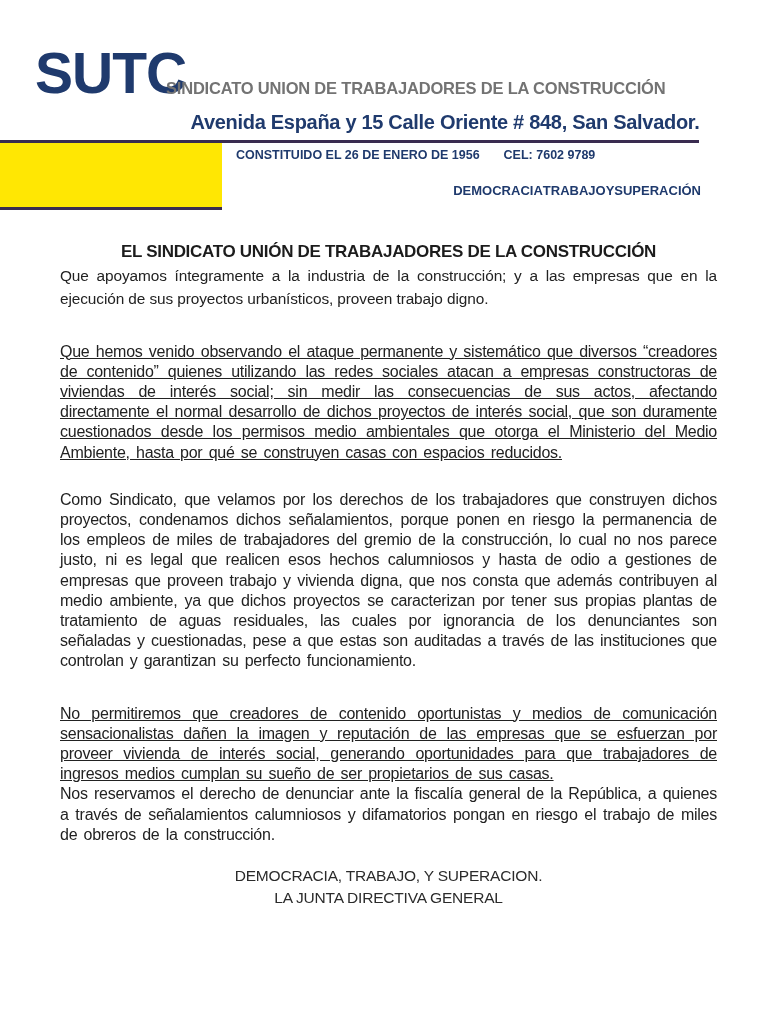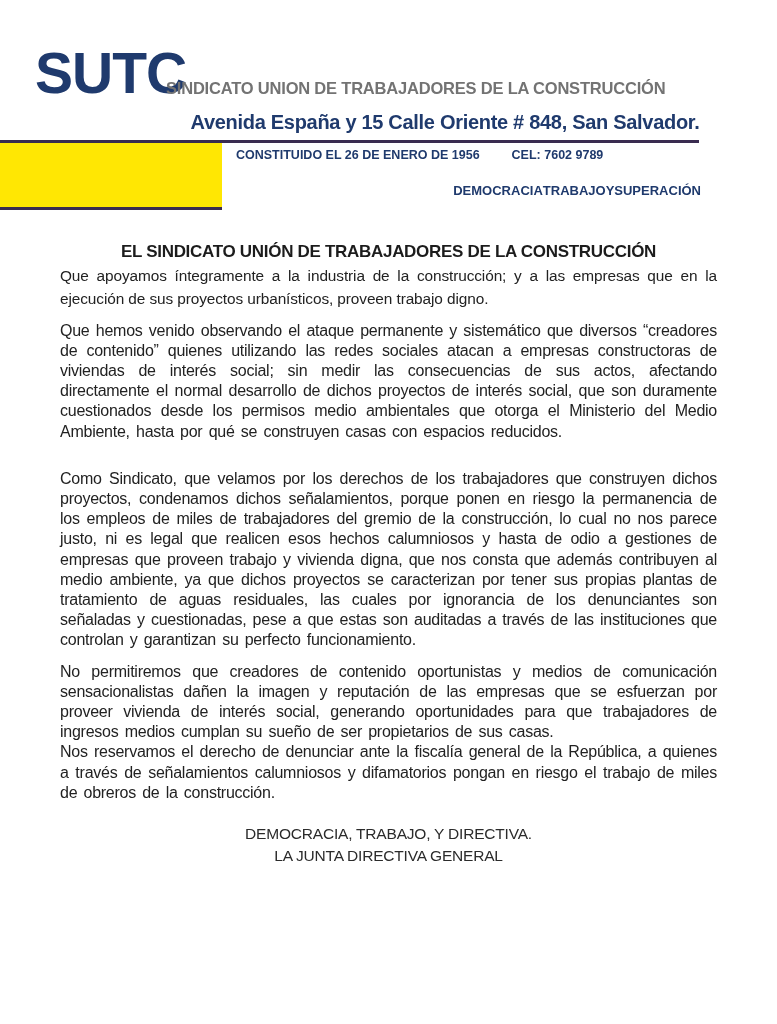--- a/index.html
+++ b/index.html
@@ -32,21 +32,21 @@
     background:#3a2c50;
   }
   .yellow-block{
     position:absolute;left:0;top:143px;width:222px;height:64px;
     background:#ffe703;
     border-bottom:3px solid #3a2c50;
   }
   .constituted-row{
     position:absolute;left:236px;top:148px;width:460px;
     font-size:12.5px;font-weight:bold;color:#1f3a6d;
-    display:flex;gap:32px;white-space:nowrap;
+    display:flex;gap:24px;white-space:nowrap;
   }
   .motto-row{
     position:absolute;left:240px;top:183px;width:461px;
     display:flex;justify-content:flex-end;
     font-size:13px;font-weight:bold;color:#1f3a6d;
   }
   
   .letter{
     position:absolute;left:60px;top:241px;width:657px;
     color:#222222;
@@ -63,21 +63,21 @@
   }
   .para{margin:0;text-align:justify;}
   .para.geo{
     font-size:15.4px;line-height:23px;letter-spacing:-0.1px;
   }
   .para.cond{
     font-size:16px;line-height:20.2px;
     letter-spacing:-0.25px;word-spacing:2px;
   }
   .gap-lg{margin-top:27px;}
-  .gap-md{margin-top:11px;}
+  .gap-md{margin-top:32px;text-decoration:underline;}
   .closing{
     margin-top:20px;text-align:center;
     font-size:15.5px;line-height:22px;letter-spacing:-0.2px;color:#2b2b2b;
   }
   .closing div{margin:0;}
 </style>
 </head>
 <body>
 
 <div class="page">
@@ -110,18 +110,18 @@
 
     <p class="para cond gap-md">Que  hemos venido observando el ataque permanente y sistemático  que diversos “creadores de contenido” quienes  utilizando las redes sociales  atacan a empresas constructoras de viviendas de interés social;  sin medir  las consecuencias de sus actos, afectando  directamente el normal desarrollo de dichos proyectos de interés social, que son  duramente cuestionados desde los permisos medio ambientales  que otorga el Ministerio del Medio Ambiente, hasta por qué  se construyen casas con espacios reducidos.</p>
 
     <p class="para cond gap-lg">Como Sindicato, que velamos por los derechos de los trabajadores  que  construyen dichos proyectos, condenamos dichos señalamientos, porque ponen en riesgo la permanencia de los empleos de miles de trabajadores del gremio de la construcción, lo cual no nos parece justo, ni es legal que realicen esos hechos calumniosos y hasta de odio a gestiones de empresas  que proveen trabajo y vivienda digna, que nos consta  que además contribuyen al medio ambiente, ya que dichos proyectos se caracterizan por tener sus propias plantas de tratamiento de aguas residuales, las cuales por ignorancia de los denunciantes son señaladas y cuestionadas, pese a que estas son auditadas a través de las instituciones que controlan y garantizan  su perfecto  funcionamiento.</p>
 
     <p class="para cond gap-md">No permitiremos que creadores de contenido oportunistas y medios de comunicación sensacionalistas dañen la imagen y reputación de las empresas que se esfuerzan por proveer vivienda de interés social, generando oportunidades para que trabajadores de ingresos medios cumplan su sueño de ser propietarios de sus casas.</p>
 
     <p class="para cond">Nos reservamos el derecho de denunciar ante  la fiscalía general de la República, a quienes a través de señalamientos calumniosos y difamatorios pongan en riesgo el trabajo de miles de obreros de la construcción.</p>
 
     <div class="closing">
-      <div>DEMOCRACIA, TRABAJO, Y DIRECTIVA.</div>
+      <div>DEMOCRACIA, TRABAJO, Y SUPERACION.</div>
       <div>LA JUNTA DIRECTIVA GENERAL</div>
     </div>
   </main>
 
 </div>
 
 </body></html>

